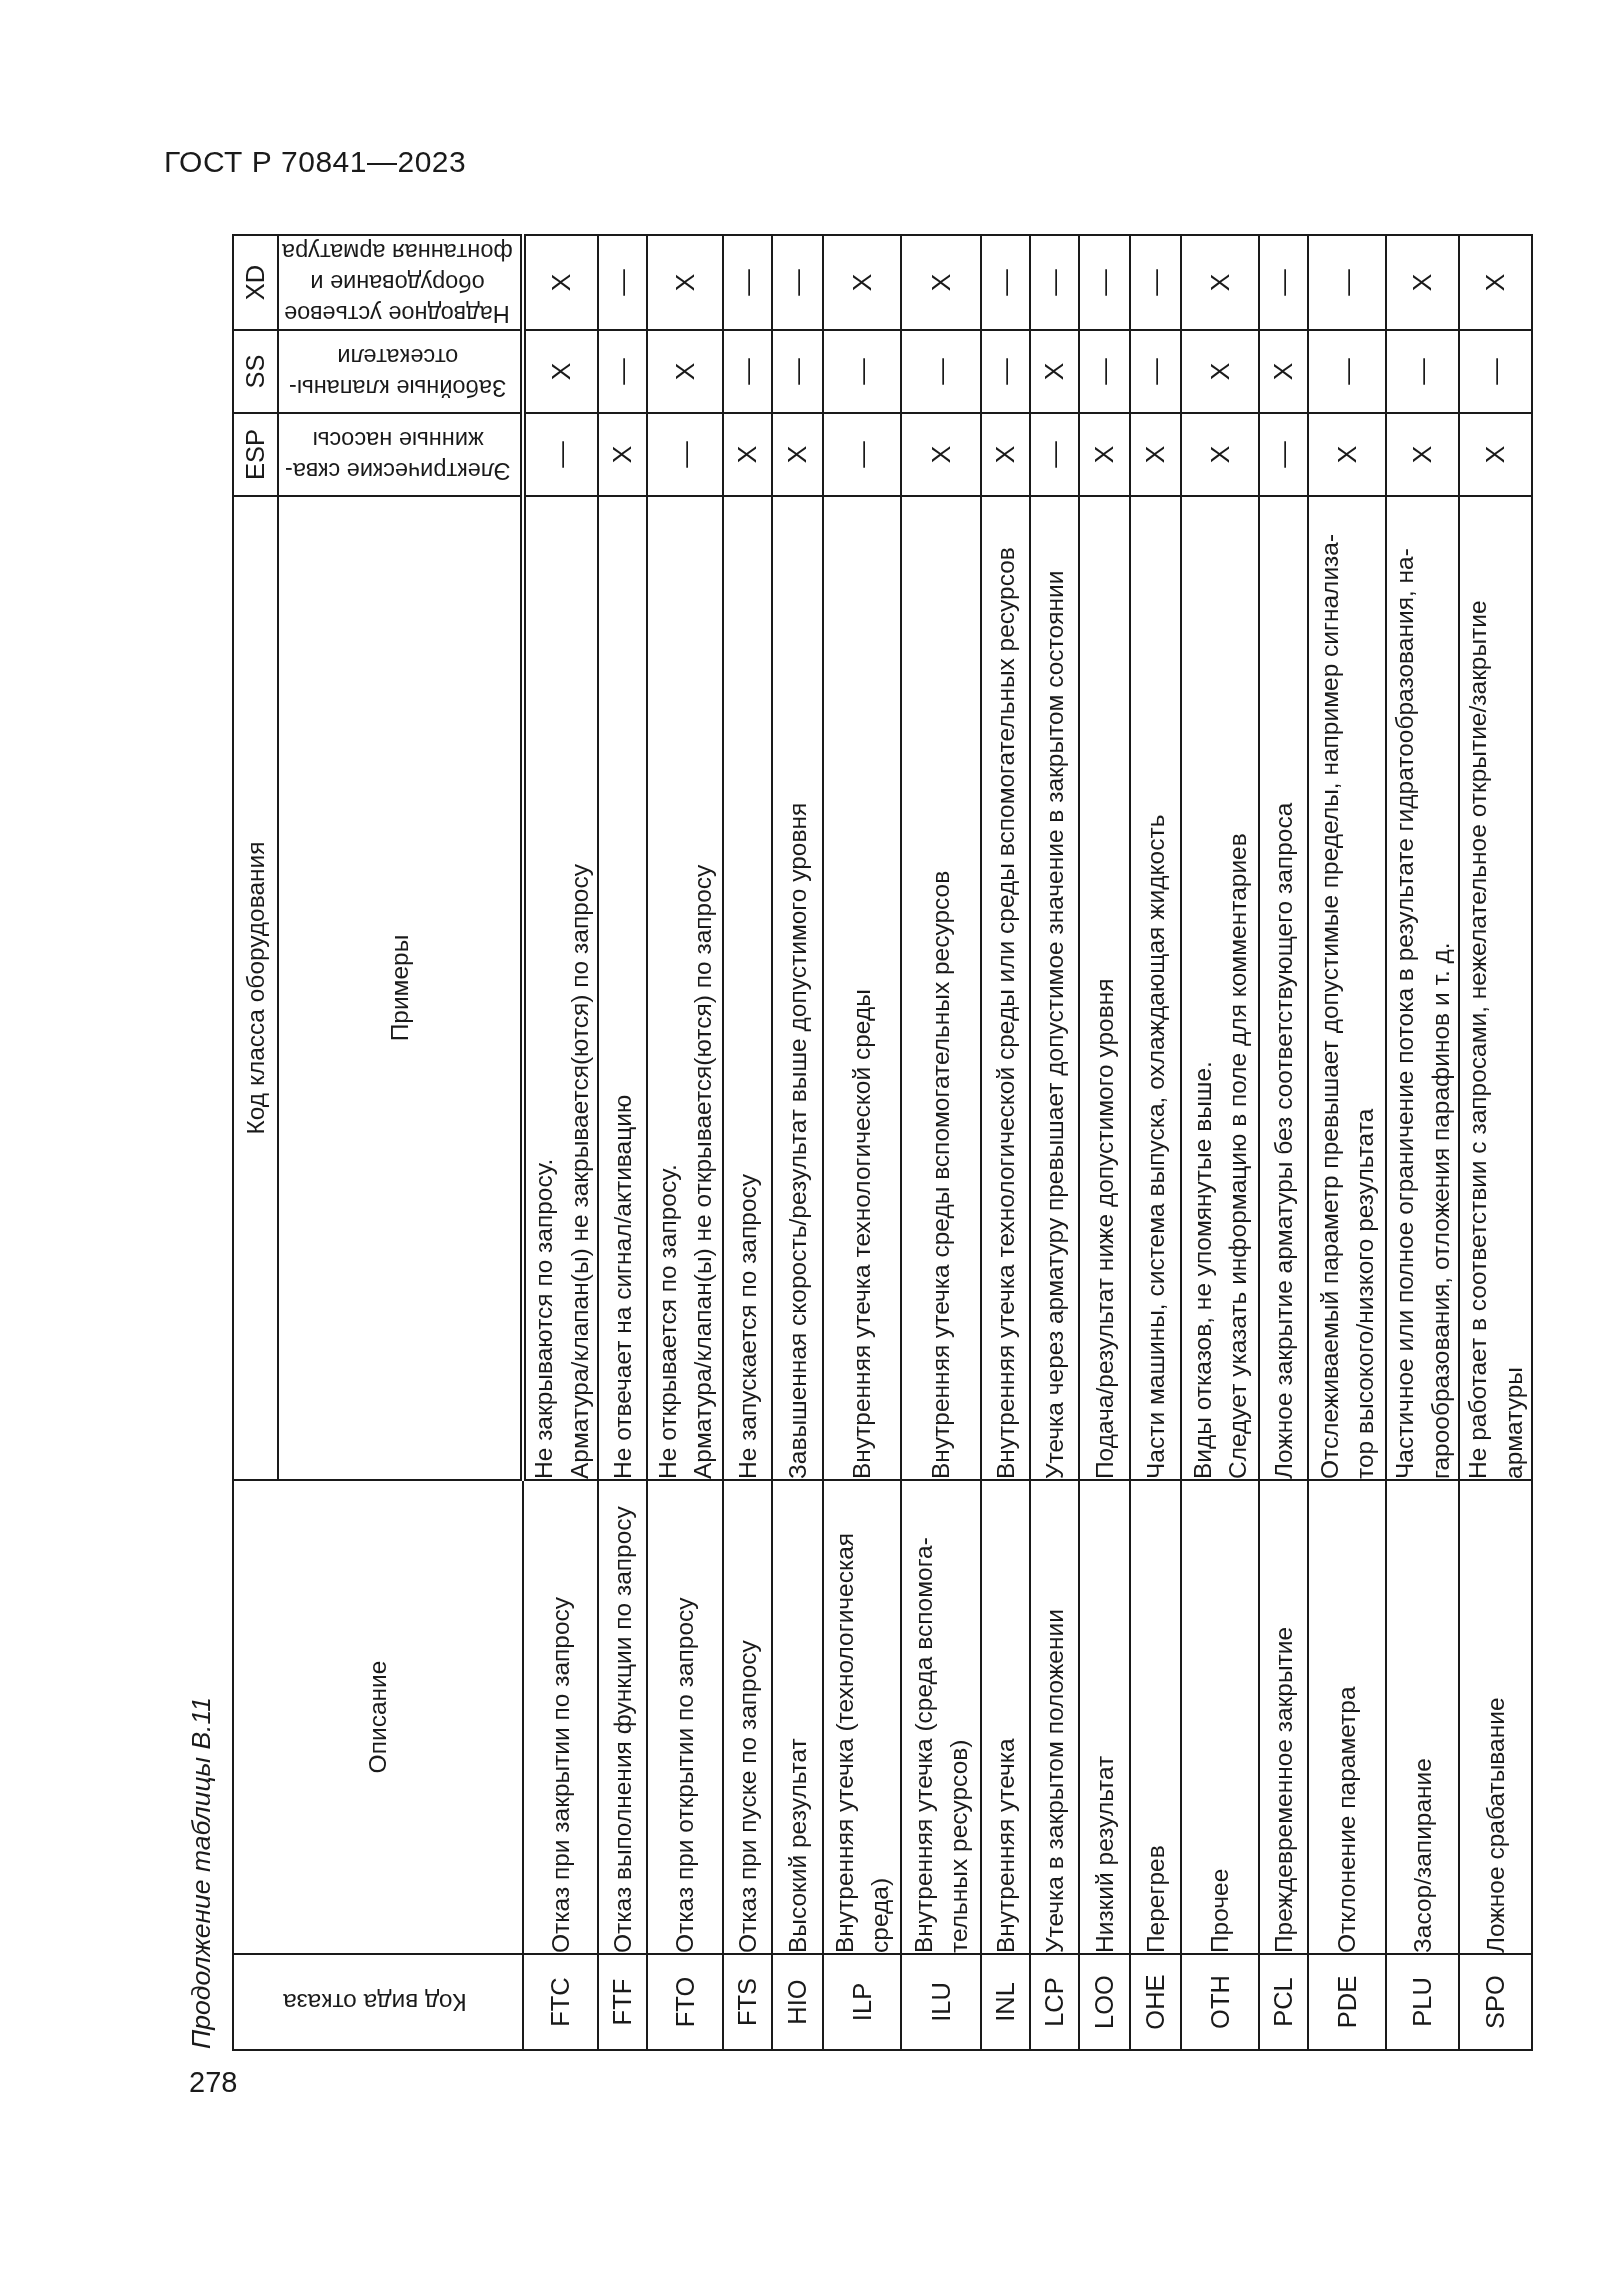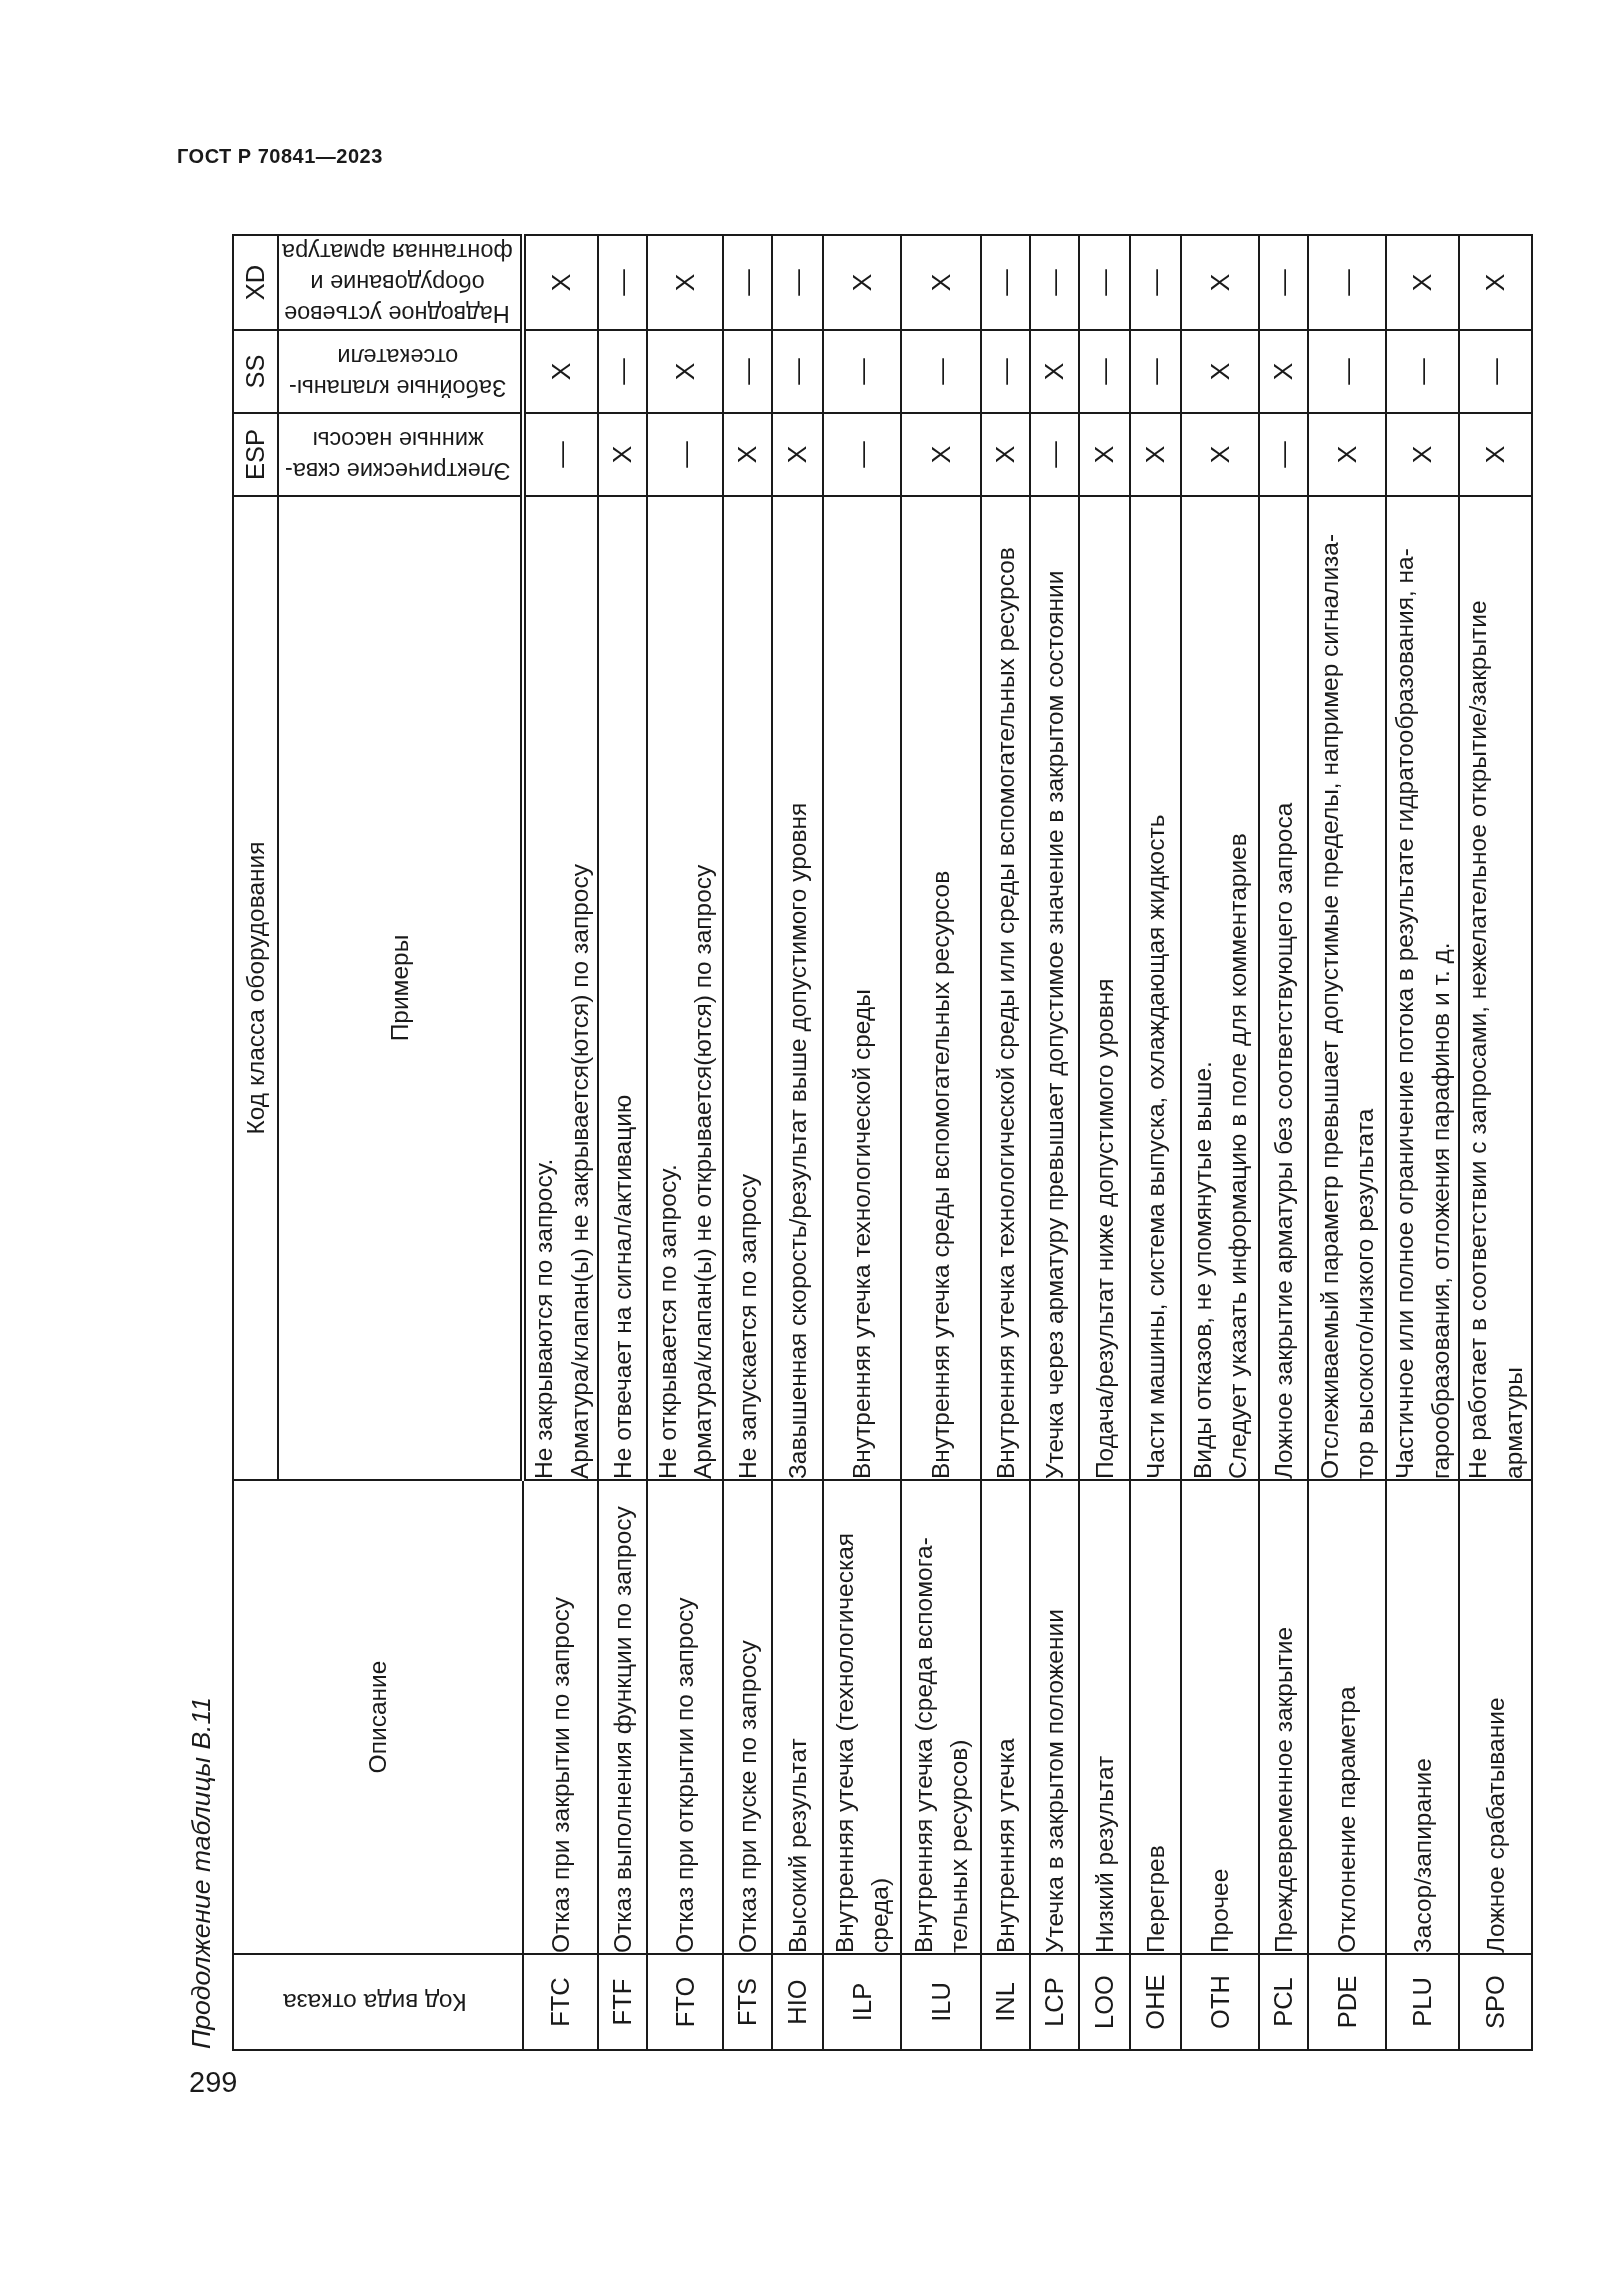--- a/index.html
+++ b/index.html
@@ -8,24 +8,24 @@
     width: 1621px;
     height: 2293px;
     background: #ffffff;
     font-family: "Liberation Sans", sans-serif;
     color: #1a1a1a;
     overflow: hidden;
   }
 
   .doc-header {
     position: absolute;
-    left: 177px;
+    left: 164px;
     top: 145px;
-    font-size: 20px;
-    font-weight: bold;
+    font-size: 30px;
+    font-weight: normal;
     letter-spacing: 0.5px;
   }
 
   
   .vt {
     display: inline-block;
     writing-mode: vertical-rl;
     transform: rotate(180deg);
     white-space: pre-line;
   }
@@ -120,21 +120,21 @@
 <body>
 
 <div class="page">
 
   <div class="doc-header">ГОСТ Р 70841—2023</div>
 
   <div class="table-caption">
     <span class="vt">Продолжение таблицы В.11</span>
   </div>
 
-  <div class="page-number">299</div>
+  <div class="page-number">278</div>
 
   <div class="rotor">
     <div class="landscape">
       <table class="gost">
         <colgroup>
           <col style="width:96px">
           <col style="width:474px">
           <col style="width:984px">
           <col style="width:83px">
           <col style="width:83px">

